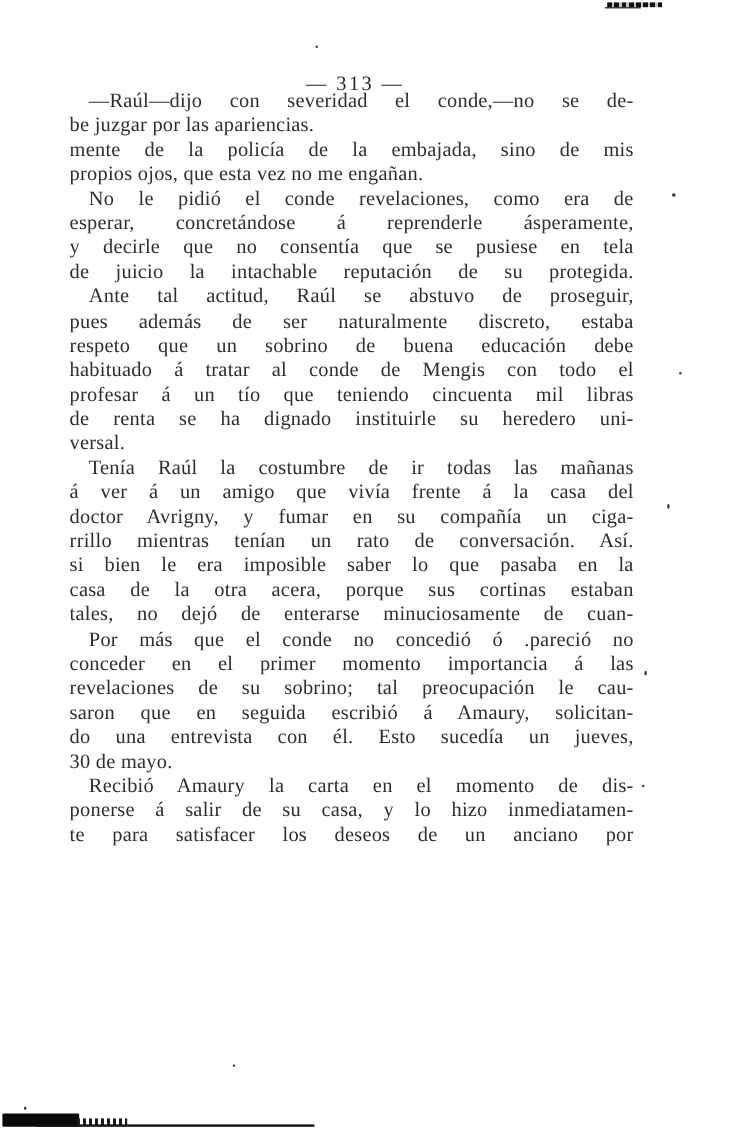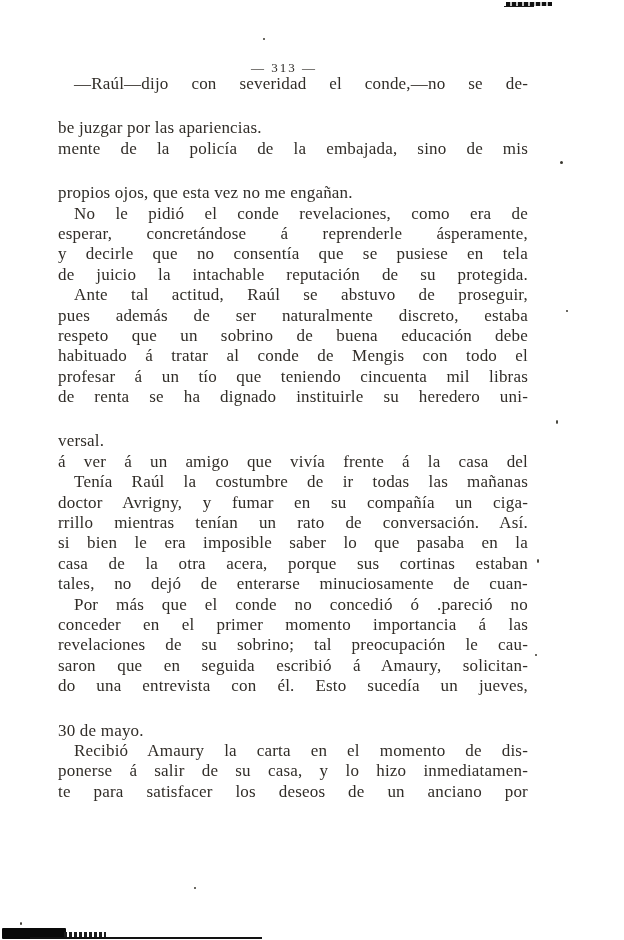--- a/index.html
+++ b/index.html
@@ -14,24 +14,24 @@
   .page {
     position: relative;
     width: 624px;
     height: 940px;
     background: #ffffff;
     color: #2e2b27;
   }
   .folio {
     position: absolute;
     top: 60px;
-    left: 4px;
+    left: 16px;
     width: 560px;
     text-align: center;
-    font-size: 13px;
+    font-size: 17px;
     letter-spacing: 2px;
     color: #2b2824;
   }
   .text-block {
     position: absolute;
     left: 58px;
     top: 74px;
     width: 470px;
     font-size: 17px;
     letter-spacing: 0.2px;
@@ -45,21 +45,20 @@
     white-space: nowrap;
   }
   .line.justified {
     white-space: normal;
     overflow: hidden;
   }
   .line.indent { text-indent: 16px; }
   .line.short {
     text-align-last: left;
     white-space: normal;
-    margin-top: 24px;
   }
   
   .artifact { position: absolute; pointer-events: none; }
   .smudge-top-right {
     left: 506px; top: 2px; width: 46px; height: 4px;
     background: repeating-linear-gradient(90deg, #101010 0 4px, rgba(16,16,16,0.25) 4px 6px);
   }
   .smudge-top-right-line {
     left: 504px; top: 6px; width: 30px; height: 1px;
     background: #1a1a1a;
@@ -103,22 +102,22 @@
     <div class="line justified">esperar, concretándose á reprenderle ásperamente,</div>
     <div class="line justified">y decirle que no consentía que se pusiese en tela</div>
     <div class="line justified">de juicio la intachable reputación de su protegida.</div>
     <div class="line justified indent">Ante tal actitud, Raúl se abstuvo de proseguir,</div>
     <div class="line justified">pues además de ser naturalmente discreto, estaba</div>
     <div class="line justified">respeto que un sobrino de buena educación debe</div>
     <div class="line justified">habituado á tratar al conde de Mengis con todo el</div>
     <div class="line justified">profesar á un tío que teniendo cincuenta mil libras</div>
     <div class="line justified">de renta se ha dignado instituirle su heredero uni-</div>
     <div class="line short">versal.</div>
+    <div class="line justified indent">Tenía Raúl la costumbre de ir todas las mañanas</div>
     <div class="line justified">á ver á un amigo que vivía frente á la casa del</div>
-    <div class="line justified indent">Tenía Raúl la costumbre de ir todas las mañanas</div>
     <div class="line justified">doctor Avrigny, y fumar en su compañía un ciga-</div>
     <div class="line justified">rrillo mientras tenían un rato de conversación. Así.</div>
     <div class="line justified">si bien le era imposible saber lo que pasaba en la</div>
     <div class="line justified">casa de la otra acera, porque sus cortinas estaban</div>
     <div class="line justified">tales, no dejó de enterarse minuciosamente de cuan-</div>
     <div class="line justified indent">Por más que el conde no concedió ó .pareció no</div>
     <div class="line justified">conceder en el primer momento importancia á las</div>
     <div class="line justified">revelaciones de su sobrino; tal preocupación le cau-</div>
     <div class="line justified">saron que en seguida escribió á Amaury, solicitan-</div>
     <div class="line justified">do una entrevista con él. Esto sucedía un jueves,</div>

